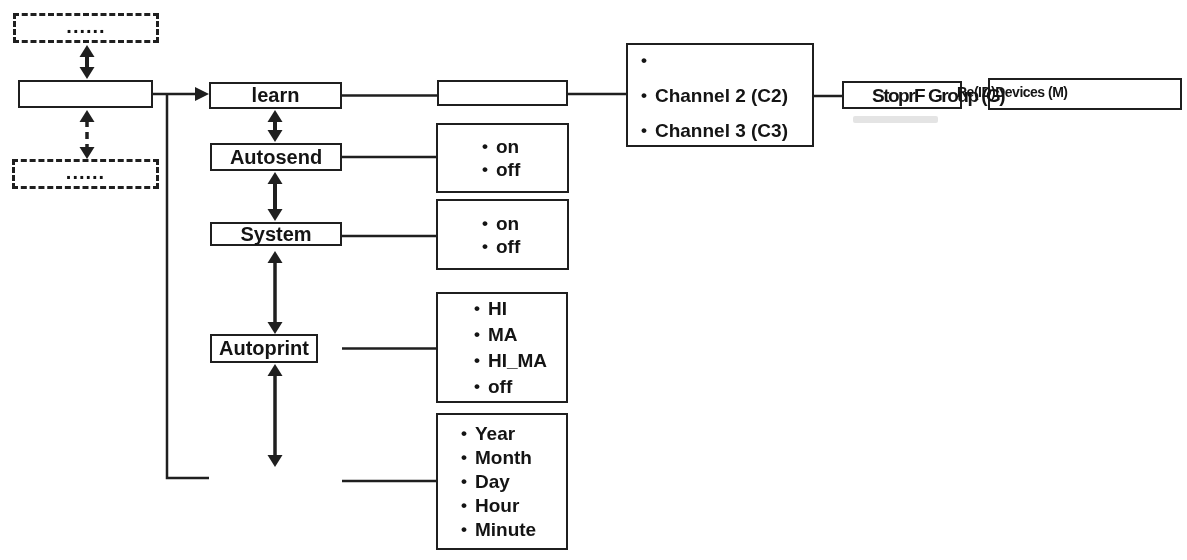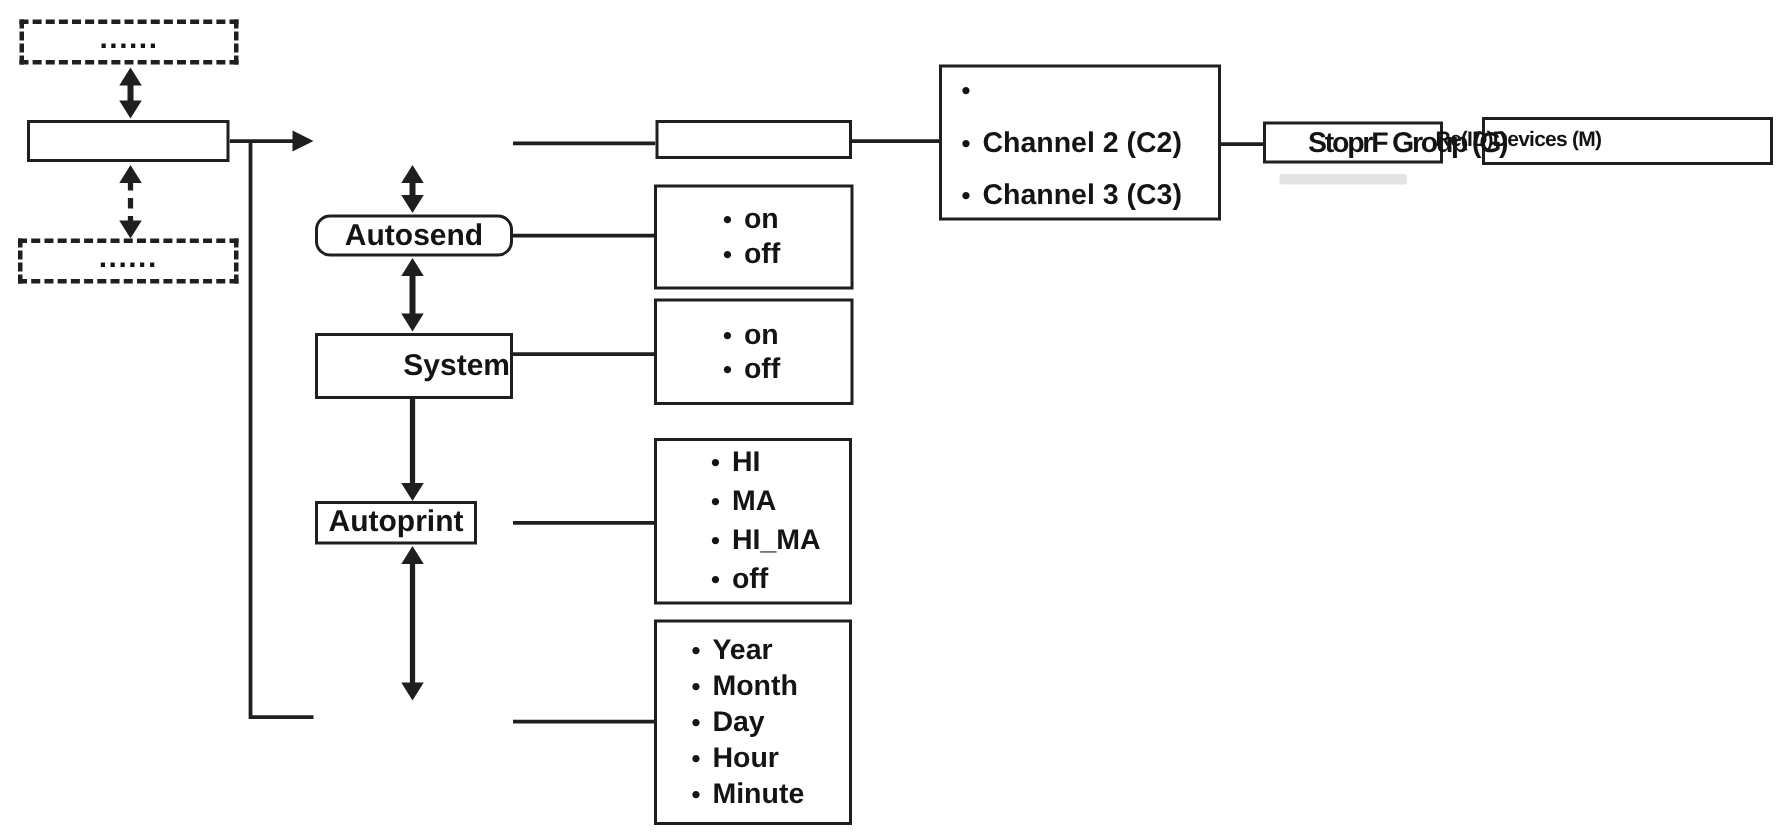--- a/index.html
+++ b/index.html
@@ -117,24 +117,27 @@
   <div class="dashedbox" style="left:13px;top:13px;width:146px;height:30px;">
     <span class="dots">......</span>
   </div>
 
   <div class="box" style="left:18px;top:80px;width:135px;height:28px;"></div>
 
   <div class="dashedbox" style="left:12px;top:159px;width:147px;height:30px;">
     <span class="dots">......</span>
   </div>
 
-  <div class="box menulabel" style="left:210px;top:143px;width:132px;height:28px;border-radius:10px;">
+  <div class="box menulabel" style="left:209px;top:82px;width:133px;height:27px;">
+    <span>learn</span>
+  </div>
+  <div class="box menulabel" style="left:210px;top:143px;width:132px;height:28px;">
     <span>Autosend</span>
   </div>
-  <div class="box menulabel" style="left:210px;top:222px;width:132px;height:44px;justify-content:flex-end;">
+  <div class="box menulabel" style="left:210px;top:222px;width:132px;height:24px;">
     <span>System</span>
   </div>
   <div class="box menulabel" style="left:210px;top:334px;width:108px;height:29px;">
     <span>Autoprint</span>
   </div>
 
   <div class="box" style="left:437px;top:80px;width:131px;height:26px;"></div>
 
   <div class="box opts opts-onoff" style="left:436px;top:123px;width:133px;height:70px;">
       <div class="opt">

